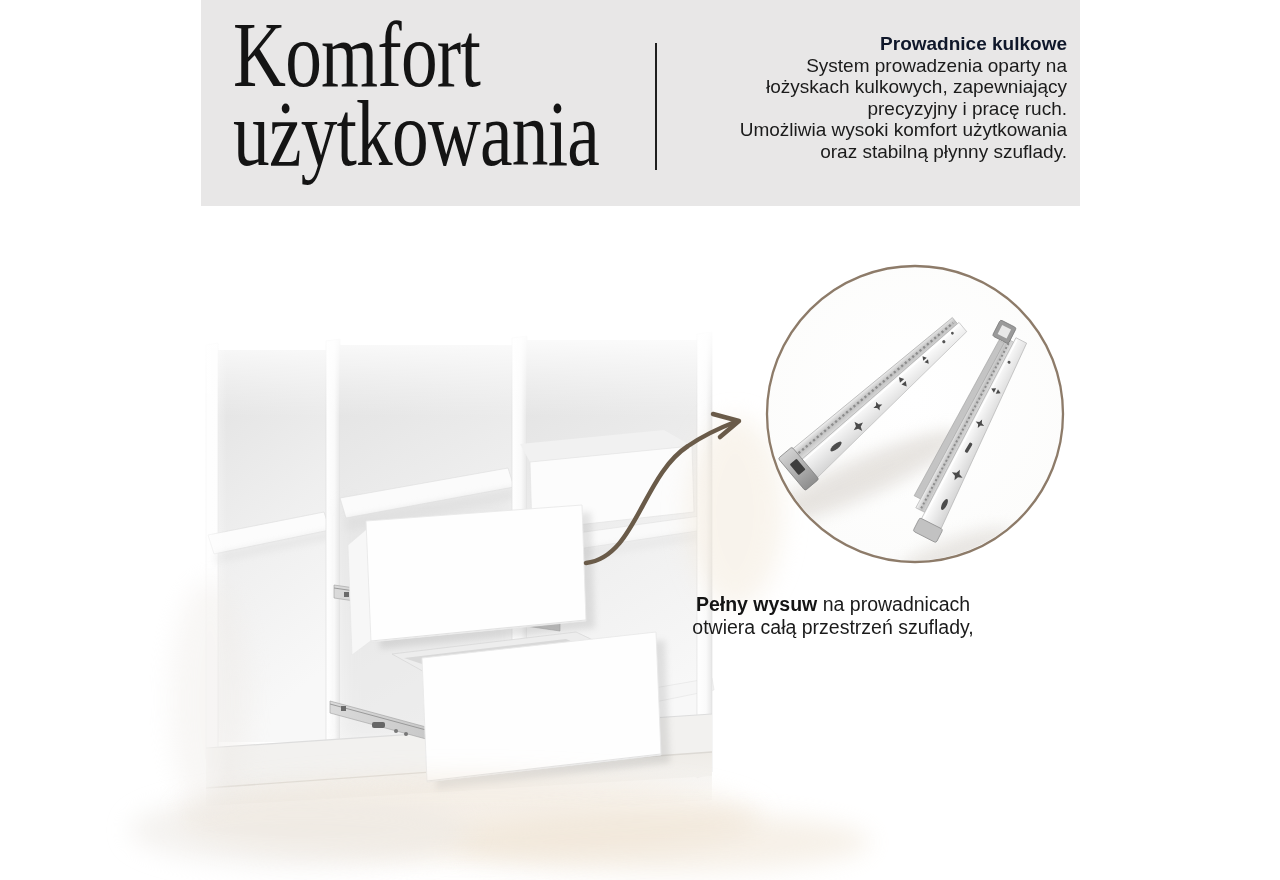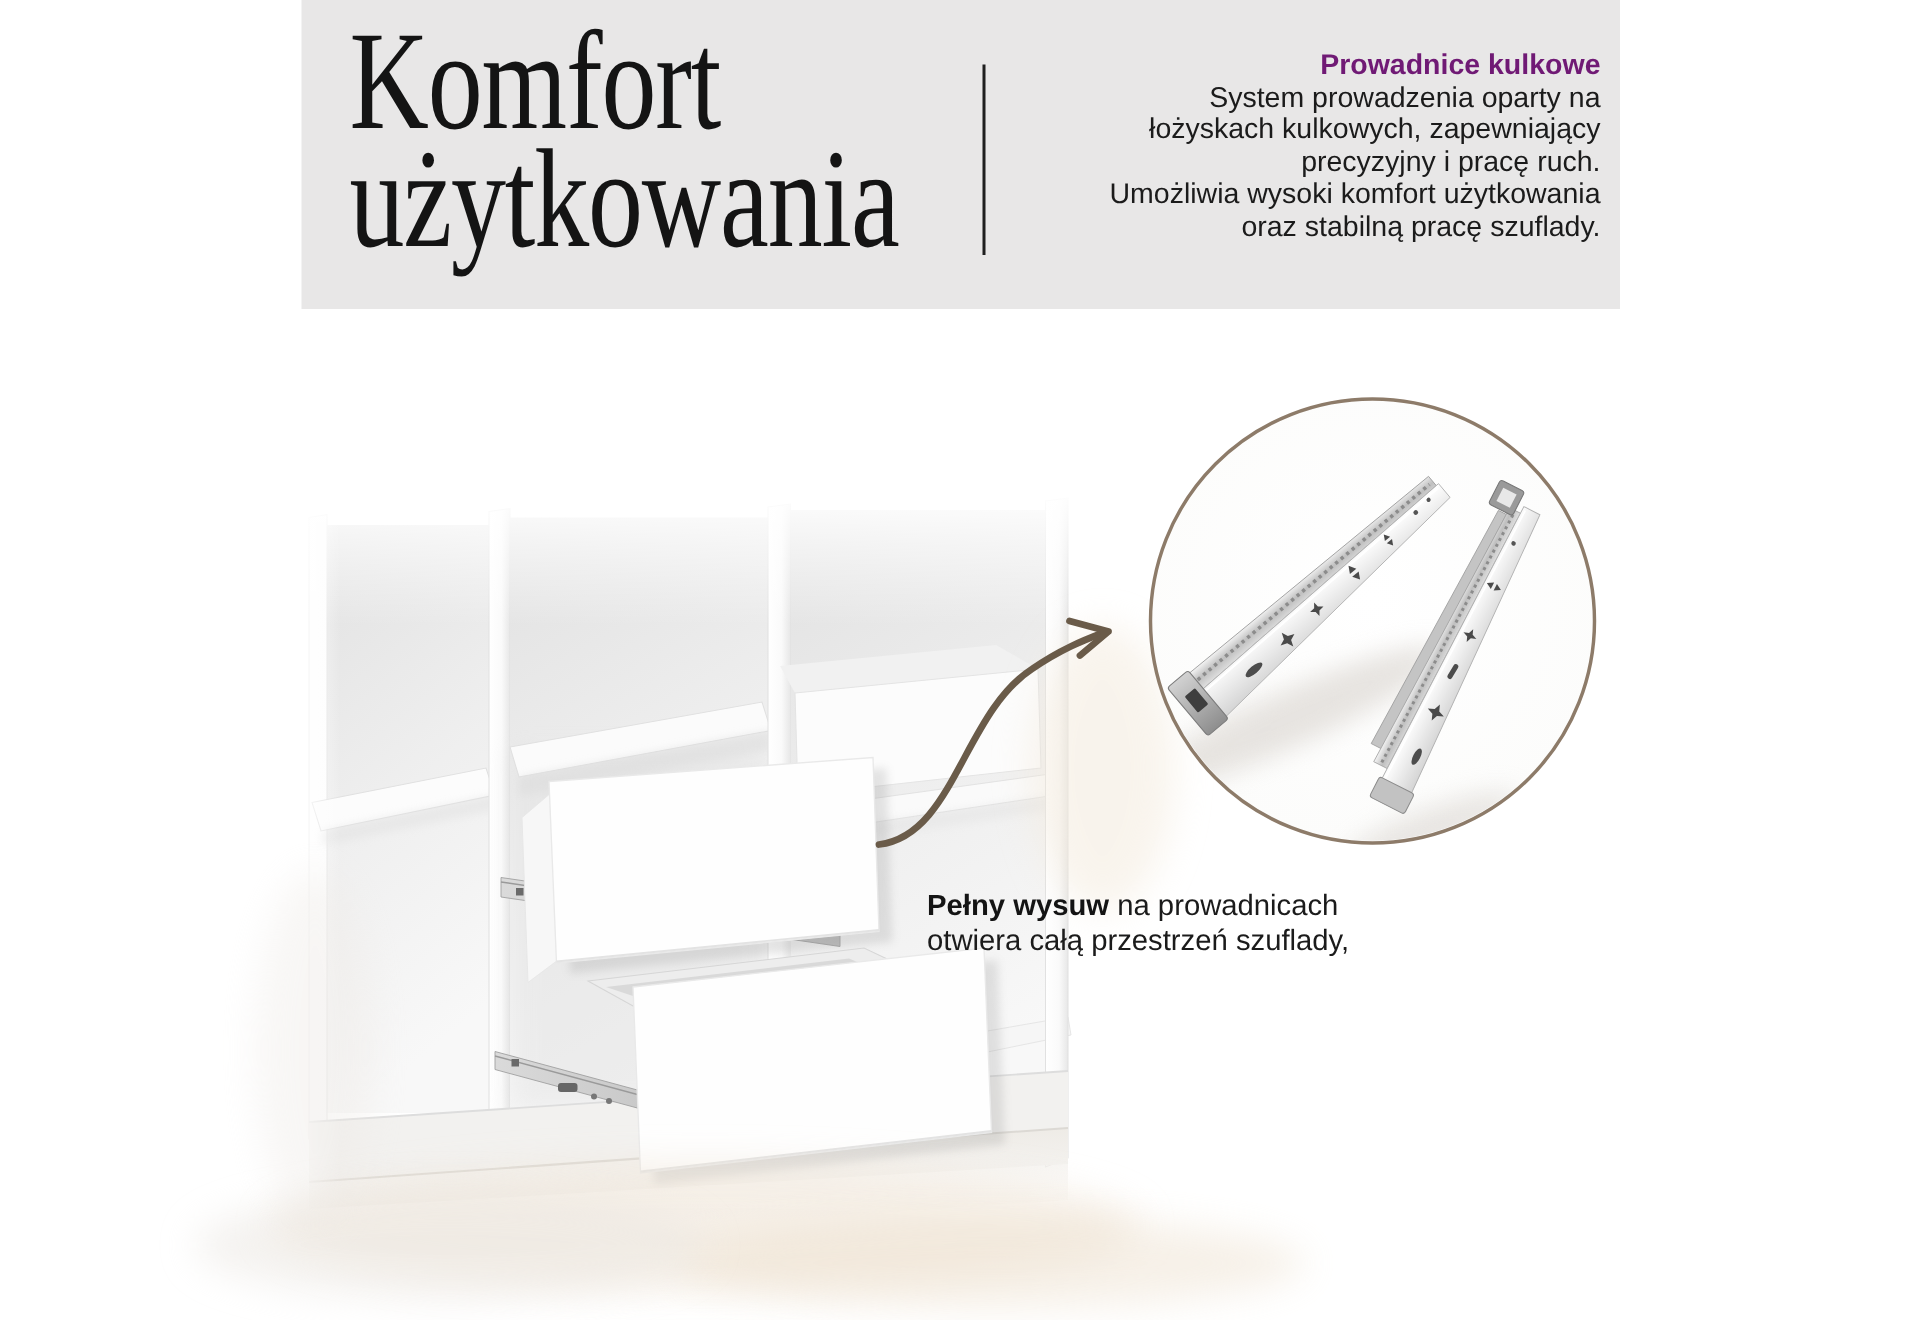--- a/index.html
+++ b/index.html
@@ -9,24 +9,24 @@
 
   
   #header-block{left:201px;top:0;width:879px;height:206px;background:#e8e7e7;z-index:1;}
   #main-title{left:233px;top:15px;z-index:3;
       font-family:"Liberation Serif",serif;font-weight:400;color:#141414;
       font-size:94px;line-height:79px;letter-spacing:-1px;
       transform:scaleX(.78);transform-origin:left top;white-space:nowrap;}
   #divider{left:655px;top:43px;width:2px;height:127px;background:#1f1f1f;z-index:3;}
   #feature-text{right:213px;top:33px;width:430px;text-align:right;z-index:3;
       font-size:19px;line-height:21.5px;color:#1b1b1b;}
-  #feature-text .hd{font-weight:700;color:#701a75;}
+  #feature-text .hd{font-weight:700;color:#0f172a;}
 
   
-  #caption-text{right:232px;top:593px;width:430px;text-align:left;z-index:3;
+  #caption-text{right:232px;top:593px;width:430px;text-align:center;z-index:3;
       font-size:19.5px;line-height:22.5px;color:#1b1b1b;}
   #caption-text b{font-weight:700;color:#141414;}
 
   #art{left:0;top:0;z-index:2;}
 </style>
 </head>
 <body>
 
 <div class="abs" id="header-block"></div>
 
@@ -218,19 +218,19 @@
 </div>
 
 <div class="abs" id="divider"></div>
 
 <div class="abs" id="feature-text">
   <div class="hd">Prowadnice kulkowe</div>
   <div>System prowadzenia oparty na</div>
   <div>łożyskach kulkowych, zapewniający</div>
   <div>precyzyjny i pracę ruch.</div>
   <div>Umożliwia wysoki komfort użytkowania</div>
-  <div>oraz stabilną pracę szuflady.</div>
+  <div>oraz stabilną płynny szuflady.</div>
 </div>
 
 <div class="abs" id="caption-text">
   <div><b>Pełny wysuw</b><span> na prowadnicach</span></div>
   <div>otwiera całą przestrzeń szuflady,</div>
 </div>
 
 </body></html>

